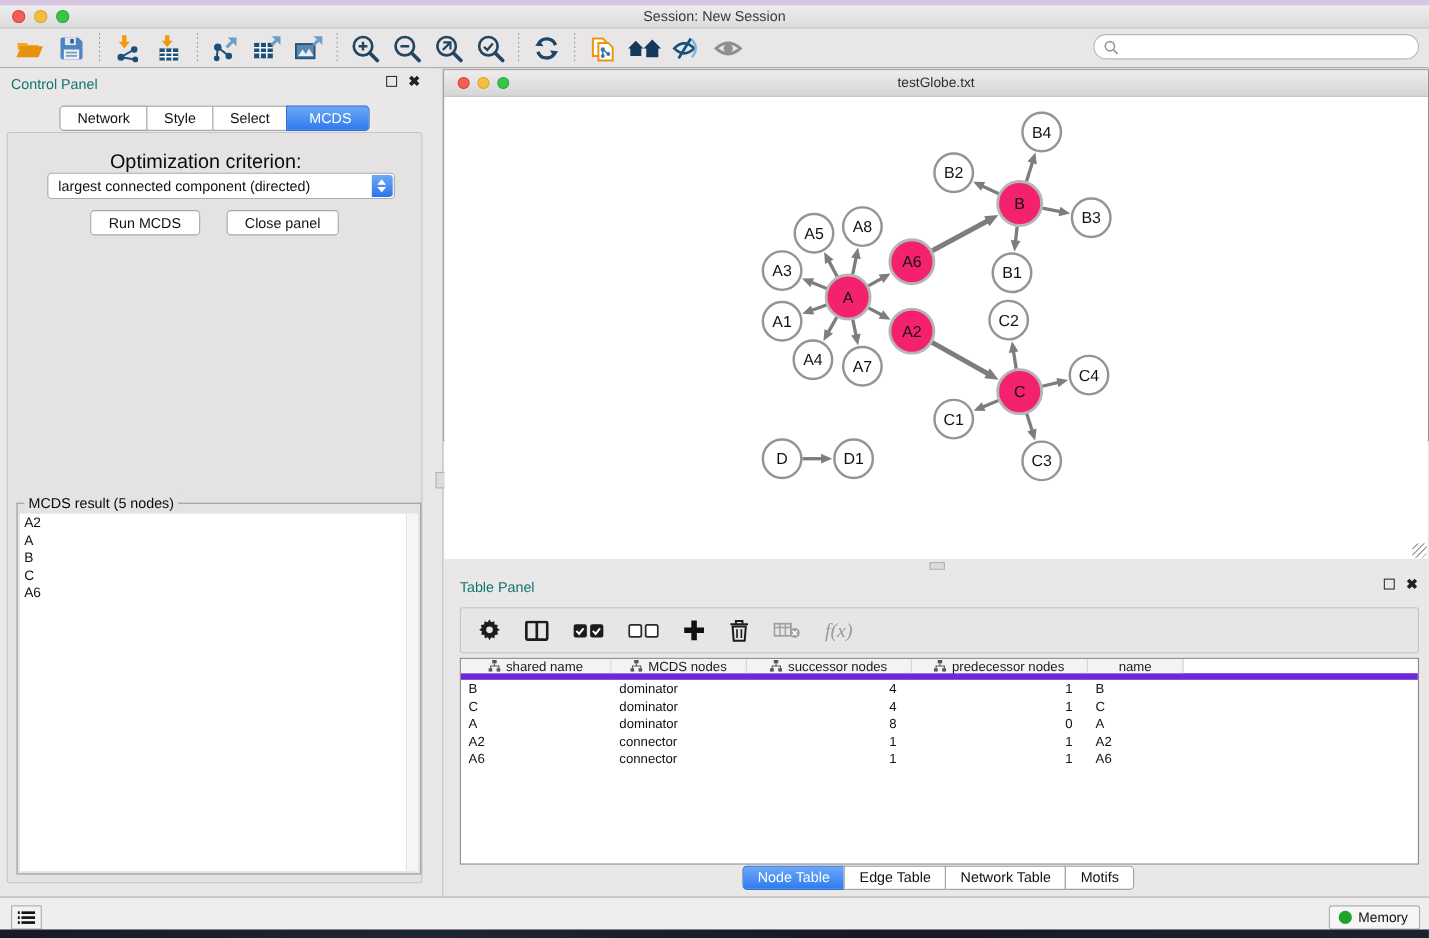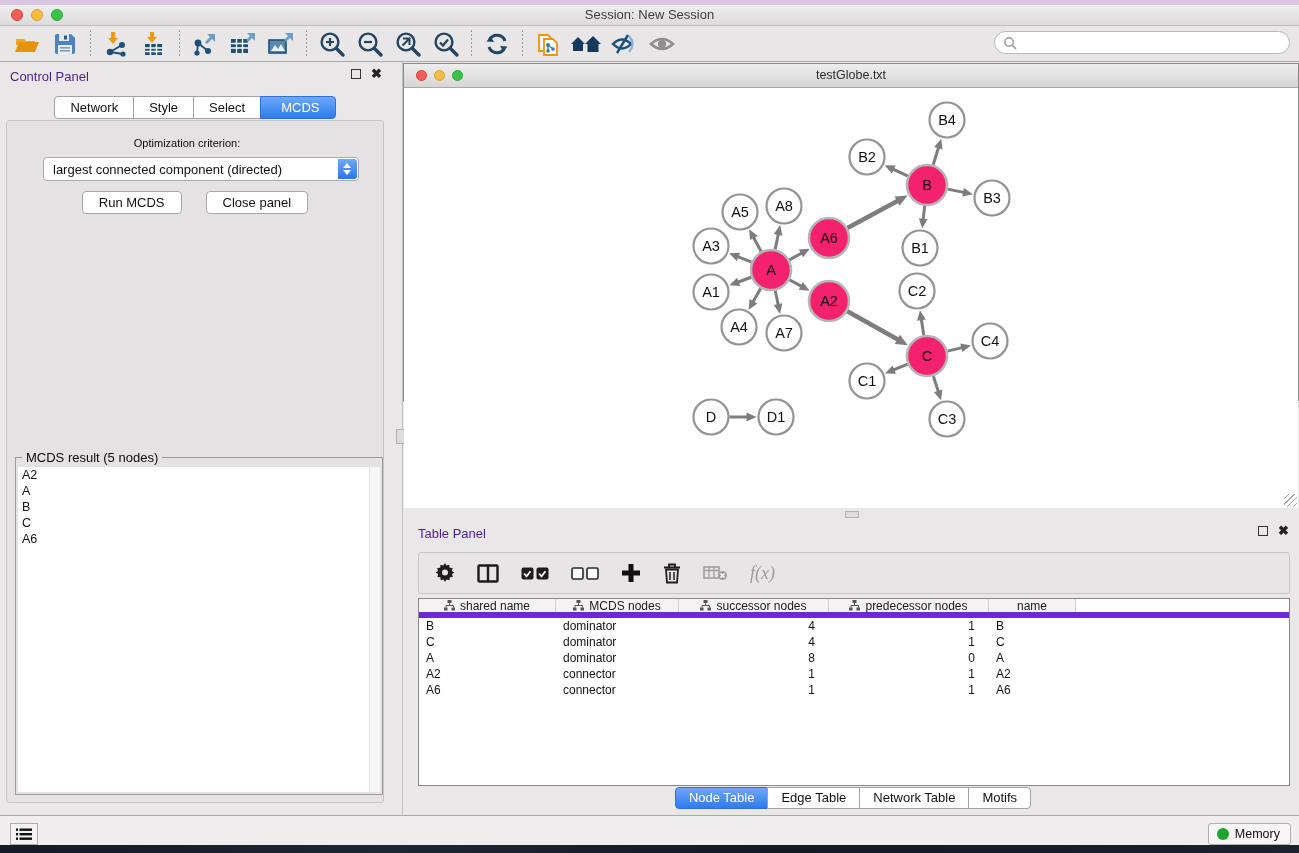--- a/index.html
+++ b/index.html
@@ -24,34 +24,34 @@
   .tb-btn { width:38px; height:32px; display:flex; align-items:center; justify-content:center; }
   .tb-sep { width:1px; height:28px; margin:0 6px;
     background-image:linear-gradient(#9a9a9a 40%, transparent 40%); background-size:1px 4px; }
   #search-wrap { position:absolute; right:9px; top:31px; width:296px; height:23px;
     background:#fff; border:1px solid #b9b7b7; border-radius:12px; display:flex; align-items:center; padding-left:8px; }
   #search-input { border:none; outline:none; flex:1; font-size:12px; background:transparent; height:100%; }
 
   
   #control-panel { left:0; top:62px; width:390px; height:753px; background:#e9e7e7; }
   .panel-head { height:28px; position:relative; }
-  .panel-head .ph-title { position:absolute; left:10px; top:7px; font-size:13px; color:#4c1d95; }
+  .panel-head .ph-title { position:absolute; left:10px; top:7px; font-size:13px; color:#0f766e; }
   .ph-icons { position:absolute; right:8px; top:7px; display:flex; gap:10px; align-items:center; }
   .float-box { width:10px; height:10px; border:1.5px solid #333; }
   .close-x { font-size:13px; font-weight:bold; color:#222; line-height:10px; }
   .seg-btn { height:23px; line-height:21px; padding:0 15px; background:#fff;
     border:1px solid #a2a2a2; margin-left:-1px; font-size:13px; color:#111; text-align:center; }
   .seg-btn:first-child { border-radius:4px 0 0 4px; margin-left:0; }
   .seg-btn:last-child { border-radius:0 4px 4px 0;padding-left:20px; }
   .seg-btn.active { background:linear-gradient(#6ca8f8,#2e7bee); color:#fff; border-color:#2f6fd6; }
   #cp-tabs { position:absolute; left:0; right:0; top:34px; display:flex; justify-content:center; }
 
   #cp-body { position:absolute; left:6px; top:58px; width:378px; height:683px;
     background:#e4e2e2; border:1px solid #c7c5c5; border-radius:3px; }
-  #opt-label { position:absolute; left:0; right:16px; top:16px; text-align:center; font-size:11px; color:#0b0b0b; }
+  #opt-label { position:absolute; left:0; right:16px; top:16px; text-align:center; font-size:18px; color:#0b0b0b; }
   #opt-select { position:absolute; left:36px; top:36px; width:316px; height:24px; background:#fff;
     border:1px solid #ababab; border-radius:4px; }
   #opt-select .val { position:absolute; left:9px; top:4px; font-size:13px; color:#111; }
   #opt-stepper { position:absolute; right:1px; top:1px; bottom:1px; width:19px; border-radius:0 3px 3px 0;
     background:linear-gradient(#6ea9f8,#2d74ec); }
   .chev { position:absolute; left:5px; width:0; height:0; border-left:4.5px solid transparent; border-right:4.5px solid transparent; }
   .chev.up { top:4px; border-bottom:5px solid #fff; }
   .chev.dn { bottom:4px; border-top:5px solid #fff; }
   .cp-buttons { position:absolute; left:0; right:0; top:70px; display:flex; justify-content:center; gap:24px; }
   .push-btn { height:23px; line-height:21px; padding:0 16px; background:#fff; border:1px solid #a8a8a8;

